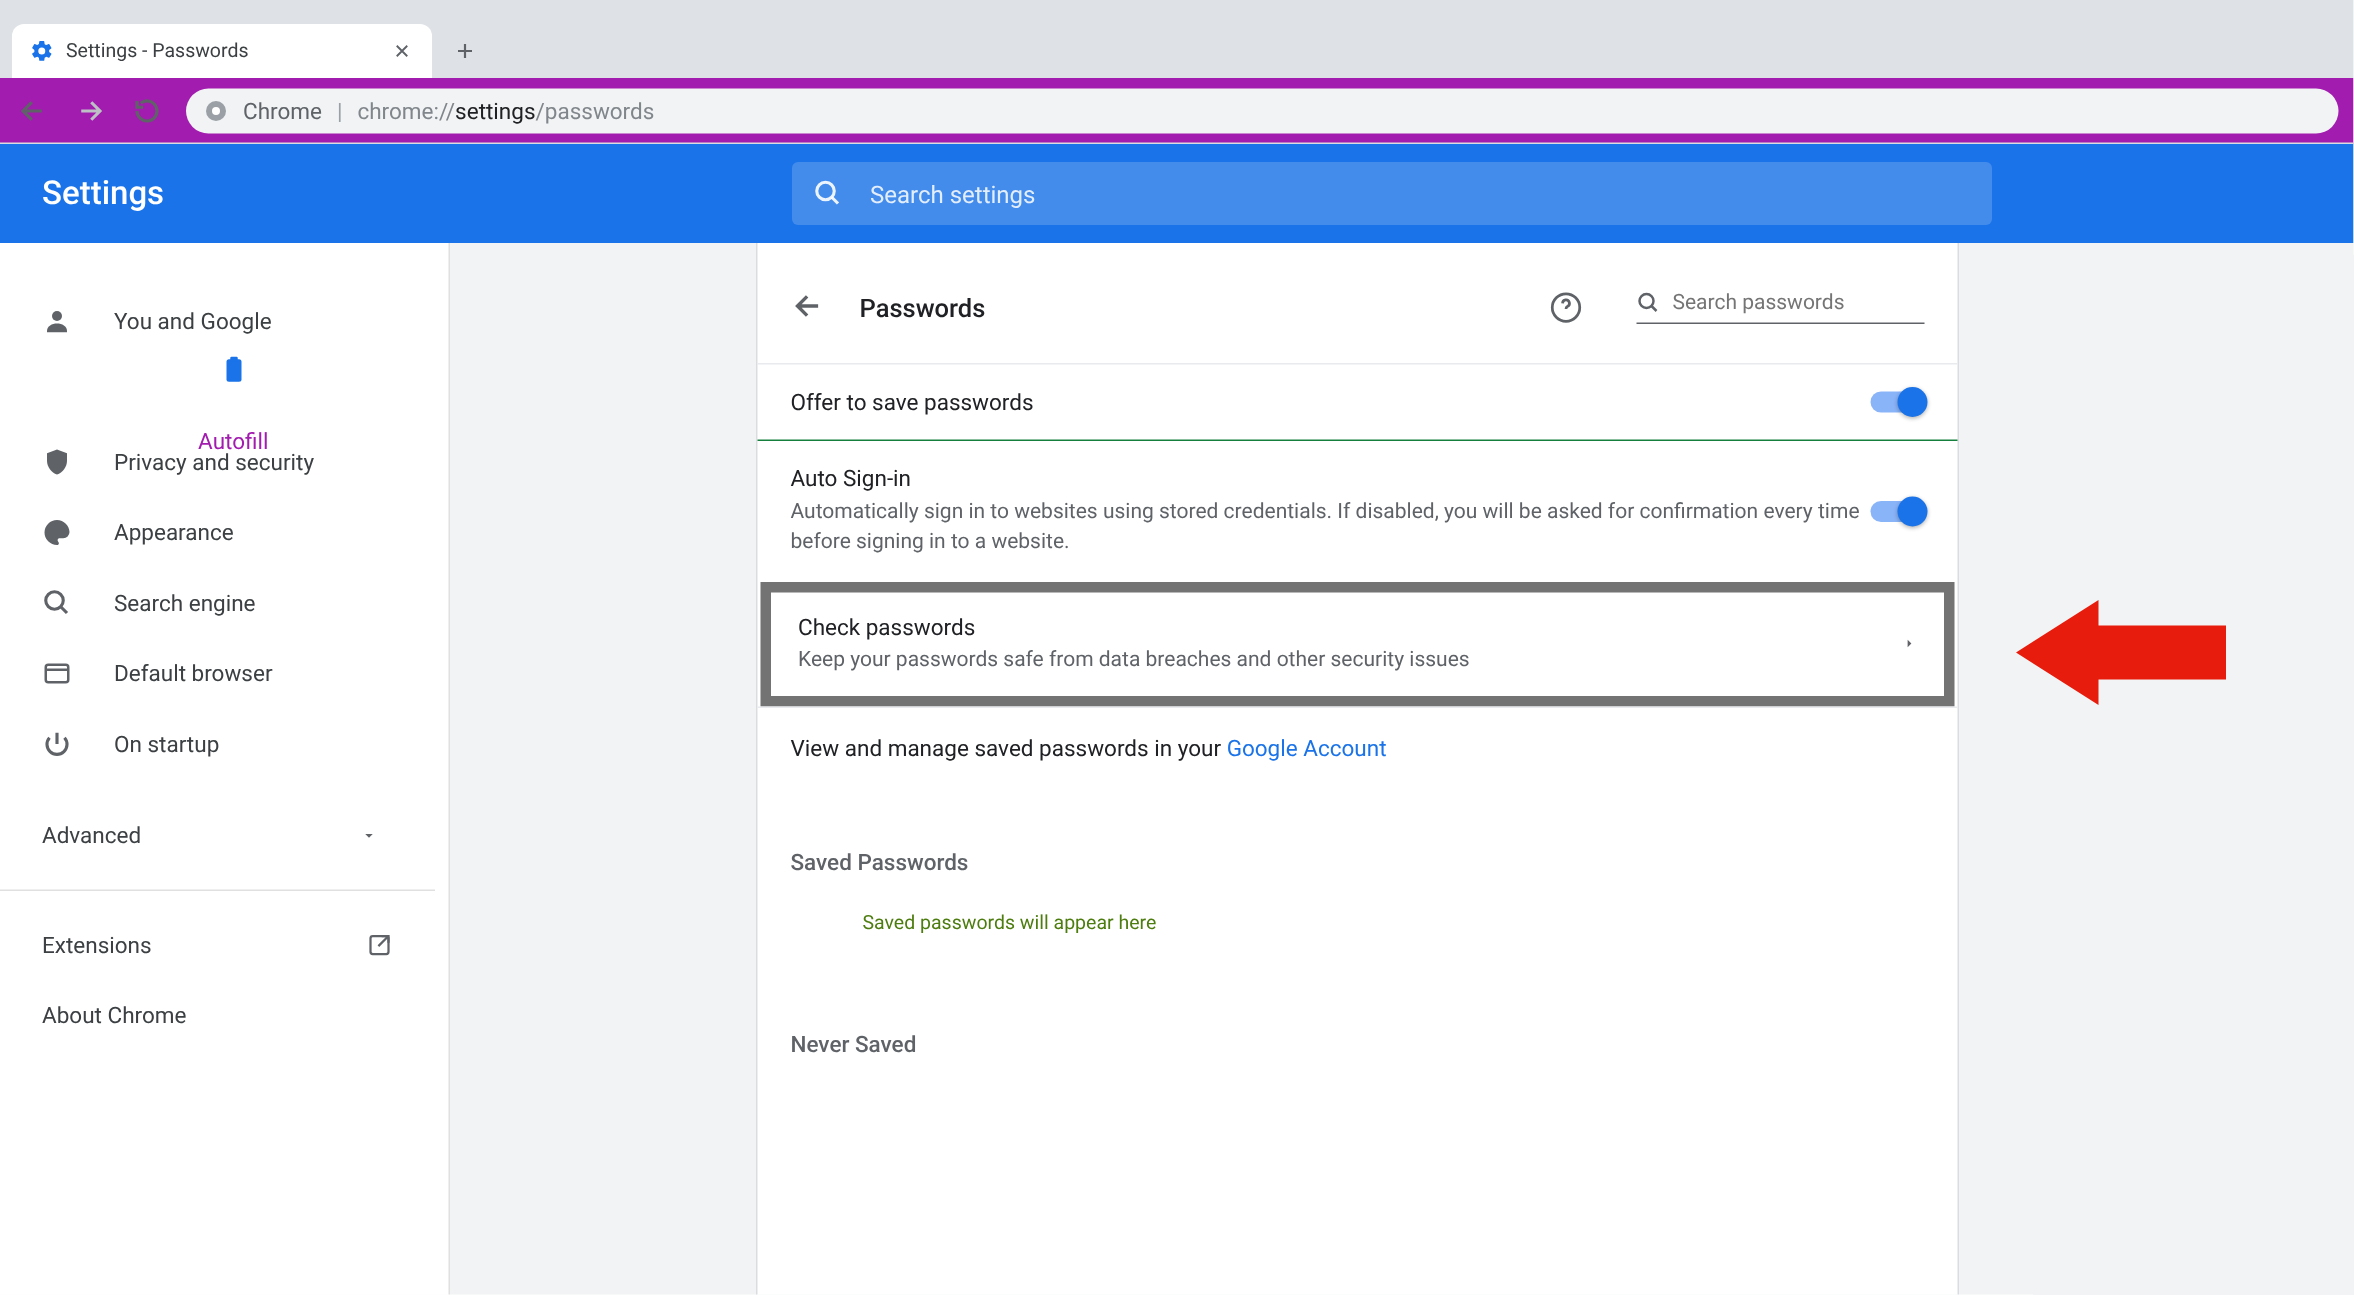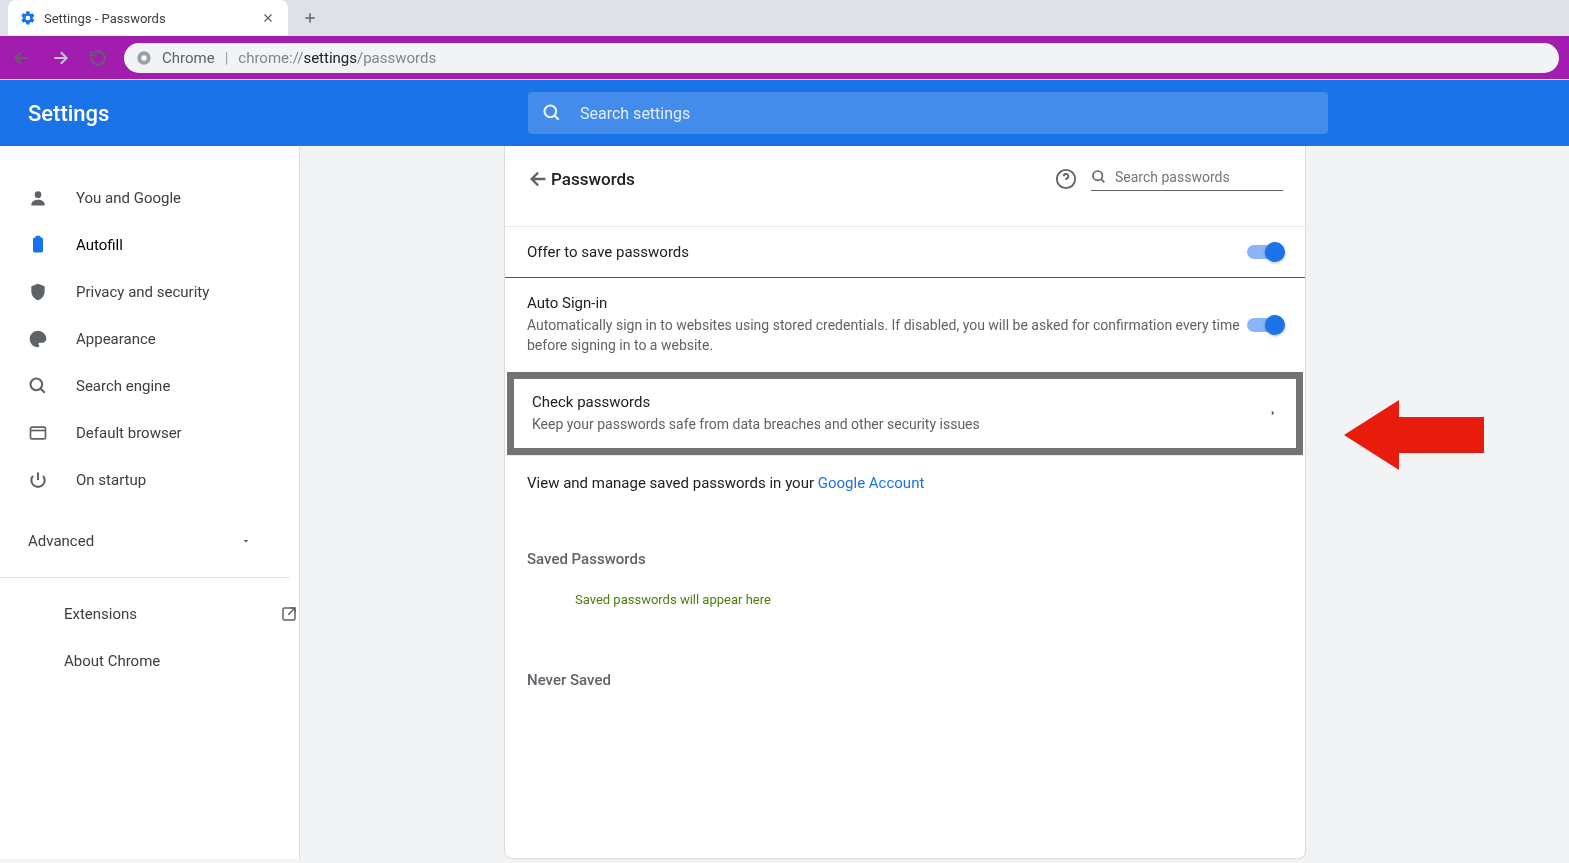--- a/index.html
+++ b/index.html
@@ -1,19 +1,19 @@
 <!DOCTYPE html>
 <html><head>
 <meta charset="utf-8">
 <style>
 * { margin: 0; padding: 0; box-sizing: border-box; font-family: 'Segoe UI', Roboto, Arial, sans-serif; }
 body { background: #f1f3f4; width: 1569px; height: 863px; overflow: hidden; position: relative; }
 
 
-.tabbar { height: 36px; background: #dee1e6; display: flex; align-items: flex-end; padding-left: 8px; }
+.tabbar { height: 52px; background: #dee1e6; display: flex; align-items: flex-end; padding-left: 8px; }
 .tab { background: #fff; height: 36px; width: 280px; border-radius: 8px 8px 0 0; display: flex; align-items: center; padding: 0 12px; gap: 8px; font-size: 13px; color: #3c4043; }
 .tab-favicon { width: 16px; height: 16px; display:flex; align-items:center; justify-content:center; }
 .tab-title { flex: 1; }
 .tab-close { width: 16px; height: 16px; color: #5f6368; display:flex; align-items:center; justify-content:center; }
 .newtab { width: 28px; height: 28px; display:flex; align-items:center; justify-content:center; margin-left: 8px; margin-bottom:4px; color:#5f6368; }
 
 
 .toolbar { height: 44px; background: #a21caf; display: flex; align-items: center; padding: 0 10px; gap: 14px; border-bottom: 1px solid #dadce0; }
 .nav-btn { width: 24px; height: 24px; color: #5f6368; display:flex; align-items:center; justify-content:center; }
 .nav-btn.disabled { color: #bdc1c6; }
@@ -26,31 +26,31 @@
 
 .app-header { height: 66px; background: #1a73e8; display: flex; align-items: center; padding: 0 28px; gap: 40px; }
 .app-title { color: #fff; font-size: 22px; font-weight: 500; flex: 0 0 460px; }
 .search-settings { flex: 0 0 800px; height: 42px; background: rgba(255,255,255,0.18); border-radius: 4px; display: flex; align-items: center; padding: 0 14px; gap: 18px; color: rgba(255,255,255,0.85); font-size: 16px; }
 .search-settings svg { flex-shrink:0; }
 
 
 .content { display: flex; height: calc(863px - 40px - 44px - 66px); background: #fff; }
 .sidebar { width: 300px; padding-top: 28px; border-right: 1px solid #e0e0e0; background:#fff; }
 .nav-item { height: 47px; display: flex; align-items: center; padding-left: 28px; gap: 28px; font-size: 15px; color: #3c4043; border-radius: 0 24px 24px 0; margin-right: 16px; }
-.nav-item.active { color: #000000; }
+.nav-item.active { color: #a21caf; flex-direction: column; }
 .nav-item .nav-icon { width: 20px; height: 20px; color: #5f6368; display:flex; align-items:center; justify-content:center; }
 .nav-item.active .nav-icon { color: #1a73e8; }
 .advanced { height: 48px; display: flex; align-items: center; padding: 0 28px; justify-content: space-between; color: #3c4043; font-size: 15px; margin-top: 14px; width: 280px; }
 .sep { height:1px; background:#e0e0e0; margin: 12px 0 12px 0; width: 290px; }
-.ext-item { height: 47px; display:flex; align-items:center; justify-content:space-between; padding: 0 28px; width: 290px; color:#3c4043; font-size:15px;margin-left:36px; }
+.ext-item { height: 47px; display:flex; align-items:center; justify-content:space-between; padding: 0 28px; width: 290px; color:#3c4043; font-size:15px; }
 
 
 .main-wrap { flex:1; display:flex; justify-content:flex-start; padding-left: 204px; background:#f1f3f4; }
 .main { width: 802px; background: #fff; border: 1px solid #dadce0; border-top:none; border-radius: 0 0 8px 8px; }
-.main-header { height: 66px; display: flex; align-items: center; padding: 12px 22px; }
+.main-header { height: 66px; display: flex; align-items: flex-end; padding: 12px 22px; gap: 22px; }
 .main-back { width: 24px; height: 24px; color:#5f6368; display:flex; align-items:center; justify-content:center; }
 .main-title { font-size: 17px; font-weight: 500; color: #202124; flex:1; }
 .help-icon { width:22px; height:22px; color:#5f6368; display:flex; align-items:center; justify-content:center; margin-right: 14px; }
 .search-passwords { display:flex; align-items:center; gap:8px; border-bottom: 1px solid #5f6368; padding: 2px 0 5px 0; width: 192px; }
 .search-passwords input { border:none; outline:none; font-size:14px; color:#5f6368; width: 160px; background: transparent; }
 
 .setting-row { padding: 16px 22px; display:flex; align-items:center; border-top: 1px solid #15803d; }
 .setting-row.first { border-top: none; margin-top: 14px; border-top: 1px solid #e8eaed; }
 .setting-text { flex:1; }
 .setting-title { font-size: 15px; color: #202124; }

